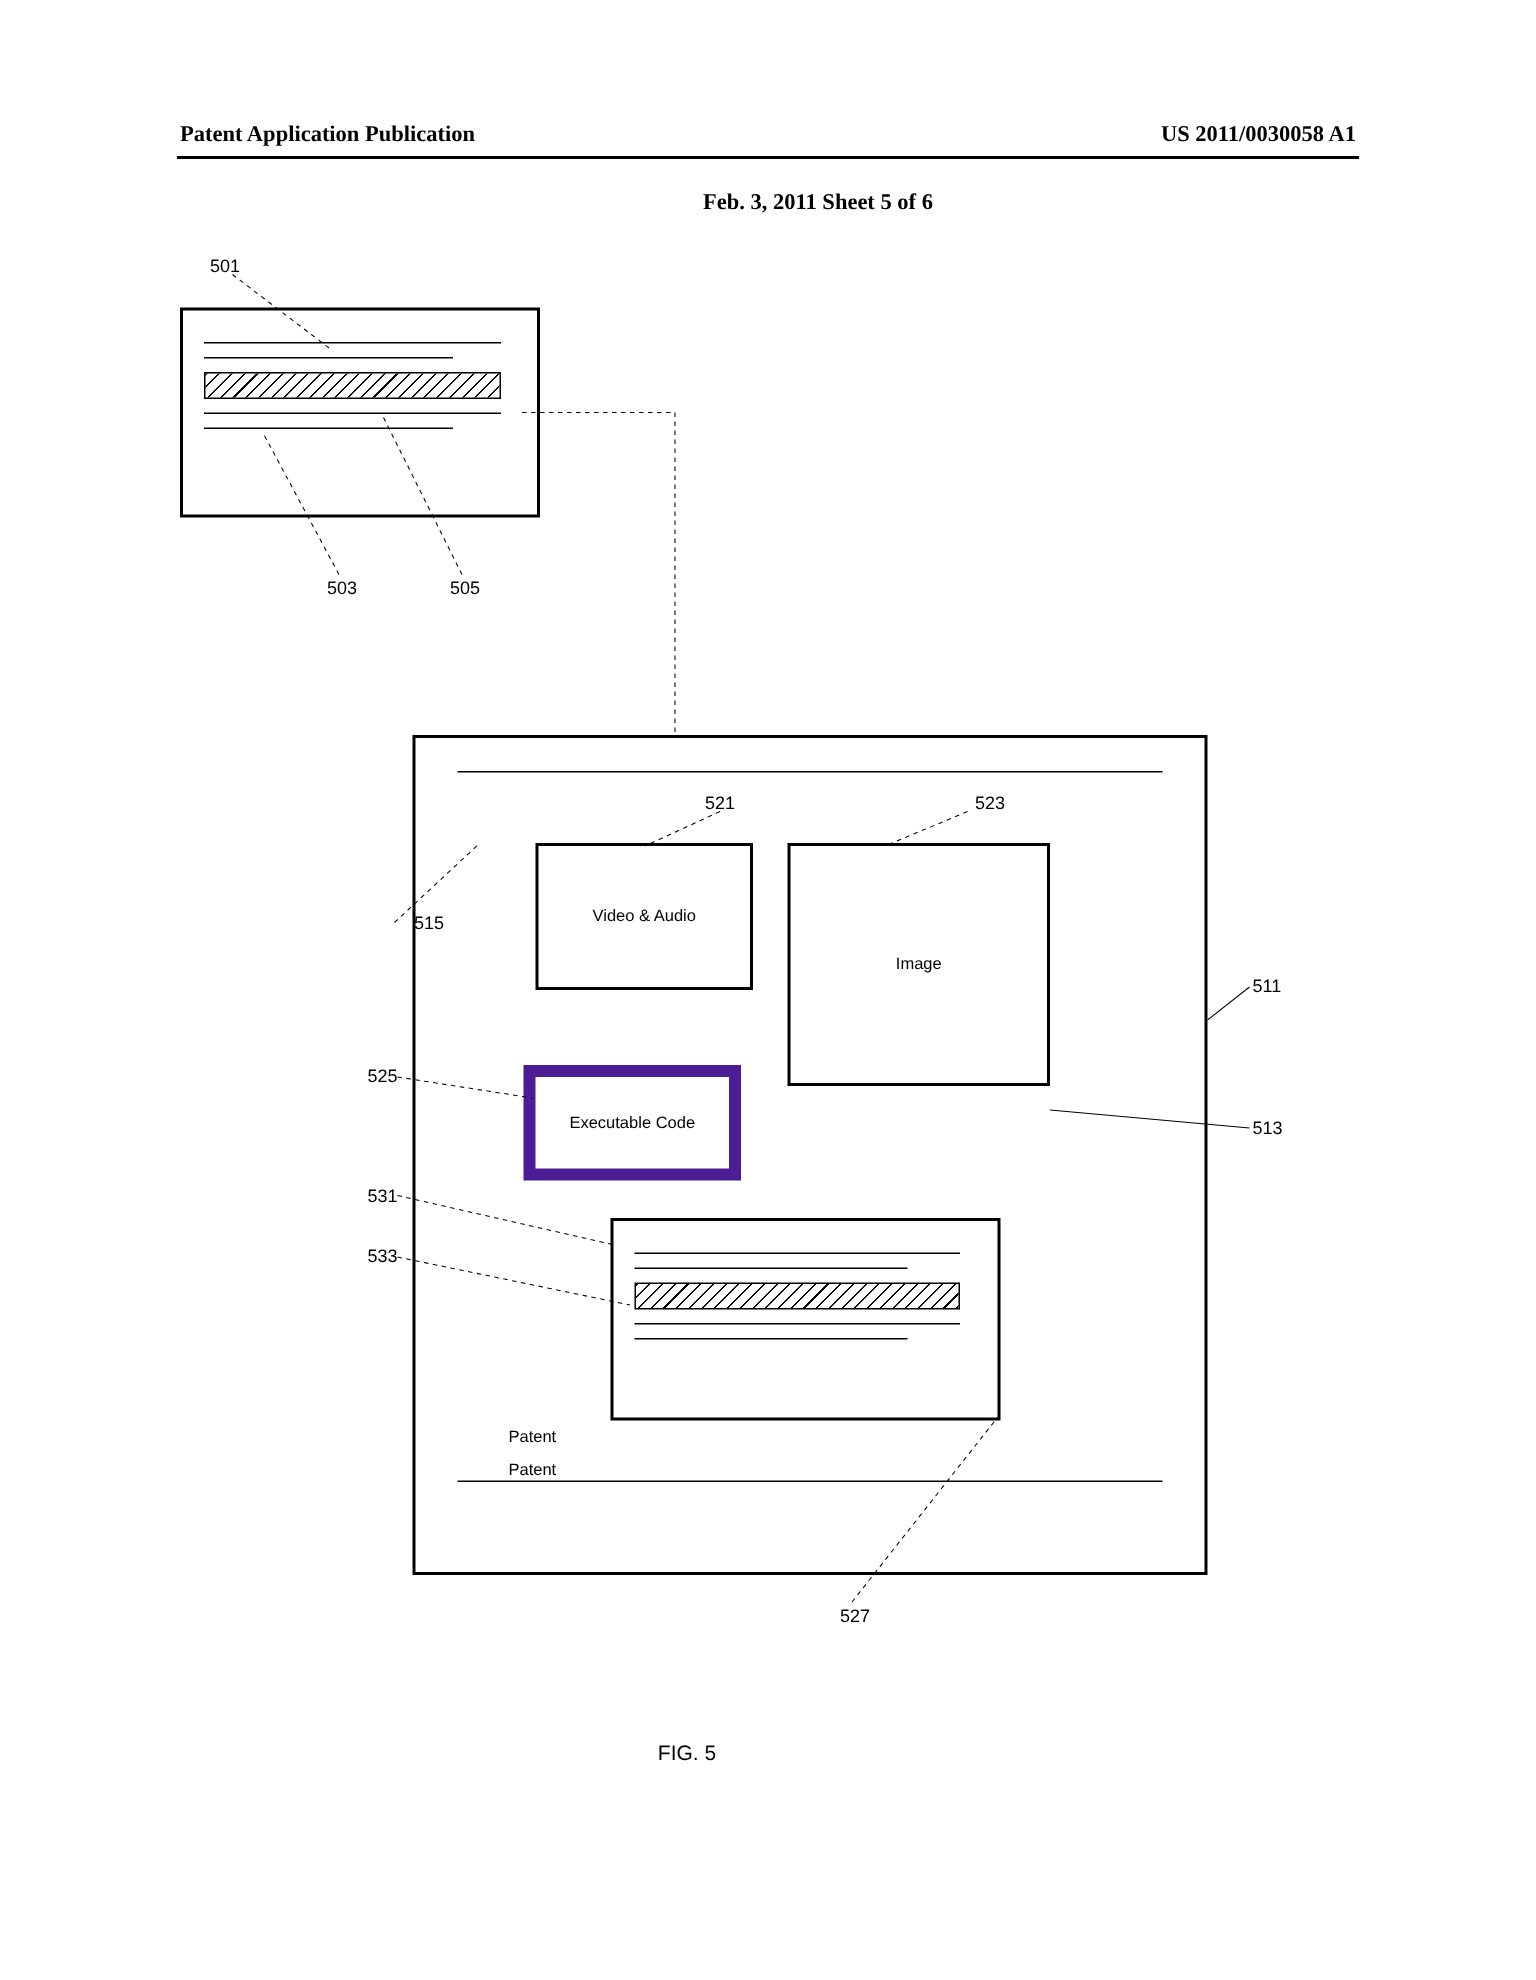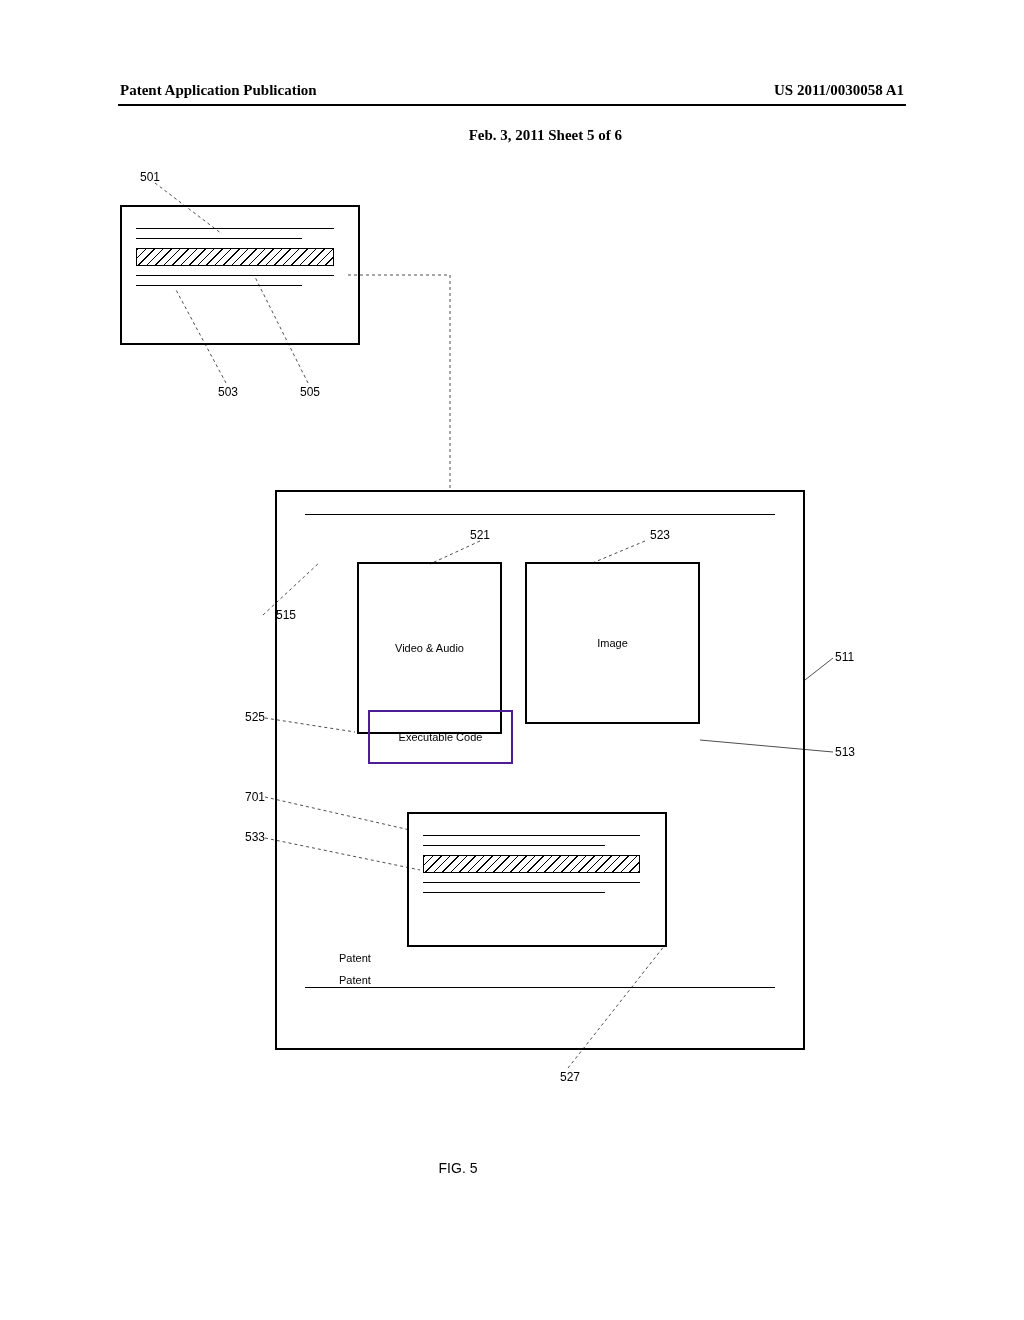--- a/index.html
+++ b/index.html
@@ -109,34 +109,34 @@
     top: 22px;
     height: 1px;
     background: #000;
   }
 
   .box-video {
     position: absolute;
     left: 80px;
     top: 70px;
     width: 145px;
-    height: 172px;
+    height: 98px;
     border: 2px solid #000;
     display: flex;
     align-items: center;
     justify-content: center;
     font-size: 11px;
   }
   .box-exec {
     position: absolute;
-    left: 91px;
+    left: 72px;
     top: 218px;
     width: 145px;
-    height: 54px;
-    border: 2px solid #4c1d95;
+    height: 77px;
+    border: 8px solid #4c1d95;
     display: flex;
     align-items: center;
     justify-content: center;
     font-size: 11px;
   }
   .box-image {
     position: absolute;
     left: 248px;
     top: 70px;
     width: 175px;
@@ -225,21 +225,21 @@
     <div class="bottom-rule-in-outer"></div>
   </div>
 
   <div class="lbl" style="left:140px; top:20px;">501</div>
   <div class="lbl" style="left:218px; top:235px;">503</div>
   <div class="lbl" style="left:300px; top:235px;">505</div>
   <div class="lbl" style="left:245px; top:458px;margin-left:31px;">515</div>
   <div class="lbl" style="left:470px; top:378px;">521</div>
   <div class="lbl" style="left:635px; top:378px;margin-left:15px;">523</div>
   <div class="lbl" style="left:245px; top:560px;">525</div>
-  <div class="lbl" style="left:245px; top:640px;">701</div>
+  <div class="lbl" style="left:245px; top:640px;">531</div>
   <div class="lbl" style="left:245px; top:680px;">533</div>
   <div class="lbl" style="left:835px; top:500px;">511</div>
   <div class="lbl" style="left:835px; top:595px;">513</div>
   <div class="lbl" style="left:560px; top:920px;">527</div>
 
   <svg class="leaders" viewBox="0 0 1024 1000">
 
     <line x1="155" y1="33" x2="222" y2="84" stroke="#000" stroke-width="0.7" stroke-dasharray="3,3"></line>
 
     <line x1="226" y1="233" x2="175" y2="138" stroke="#000" stroke-width="0.7" stroke-dasharray="3,3"></line>

